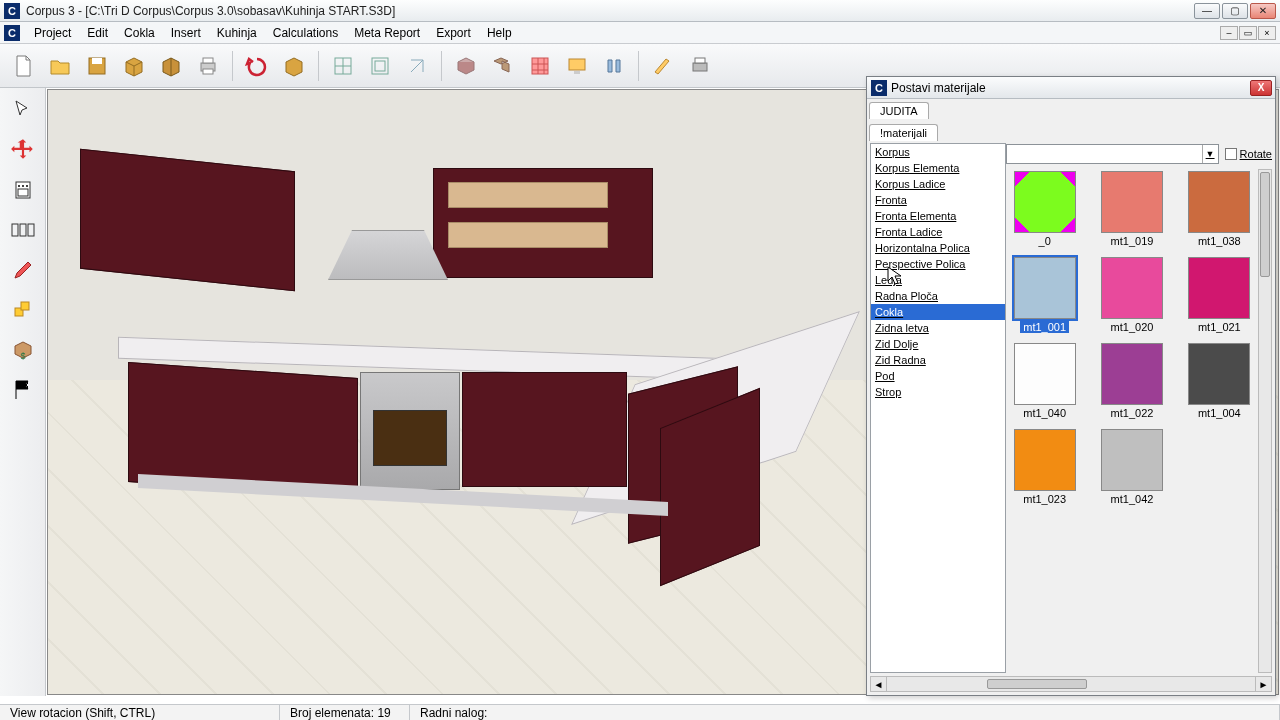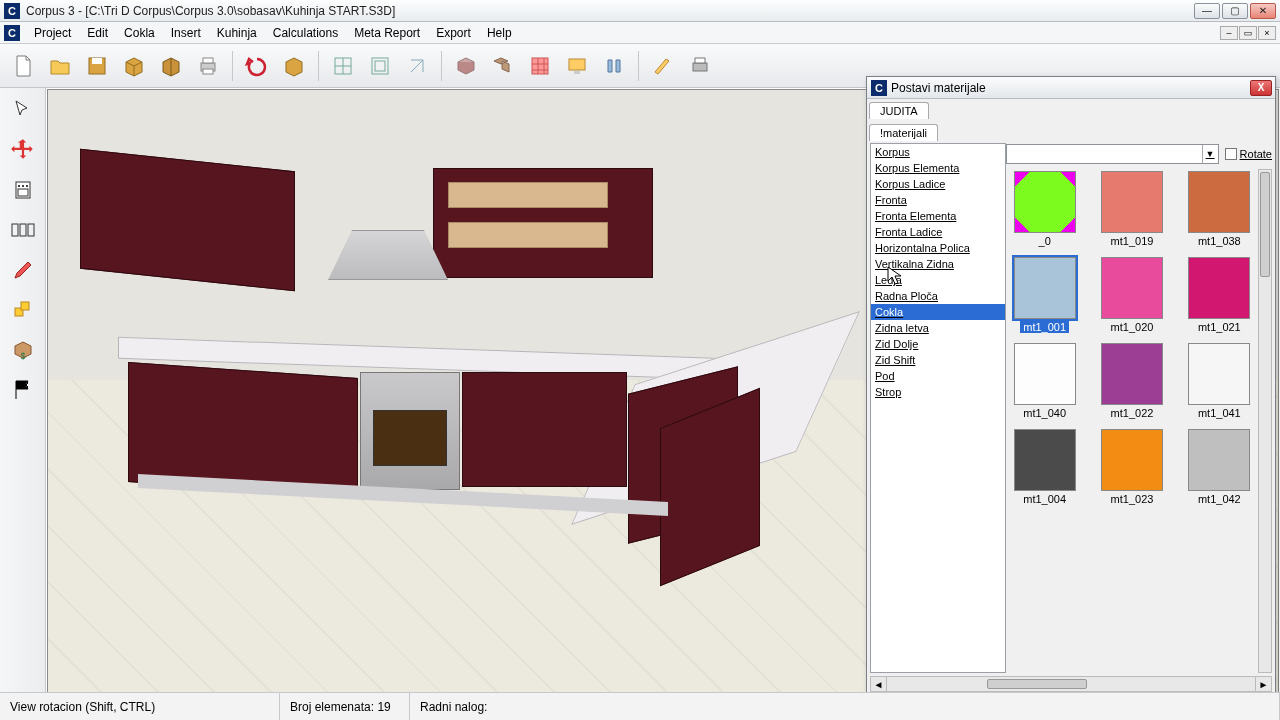--- a/index.html
+++ b/index.html
@@ -73,21 +73,21 @@
 .sw-box{width:62px;height:62px;border:1px solid #888;}
 .sw-box.sel{outline:2px solid #2a6bd4;}
 .sw-label{margin-top:2px;padding:0 3px;}
 .sw-label.sel{background:#2a6bd4;color:#fff;}
 .dlg-hbar{position:absolute;left:3px;right:3px;bottom:3px;height:16px;background:#e8e8e8;border:1px solid #bbb;display:flex;align-items:center;}
 .dlg-hbar .arrow{width:16px;height:100%;display:flex;align-items:center;justify-content:center;border-right:1px solid #bbb;font-size:10px;}
 .dlg-hbar .arrow:last-child{border-right:none;border-left:1px solid #bbb;margin-left:auto;}
 .dlg-hbar .hthumb{width:100px;height:10px;background:#cfcfcf;border:1px solid #999;margin-left:100px;border-radius:2px;}
 
 
-.statusbar{position:absolute;left:0;right:0;bottom:0;height:28px;background:#f3f3f3;border-top:1px solid #c5c8cc;display:flex;font-size:12px;}
+.statusbar{position:absolute;left:0;right:0;bottom:0;height:16px;background:#f3f3f3;border-top:1px solid #c5c8cc;display:flex;font-size:12px;}
 .statusbar .cell{border-right:1px solid #c5c8cc;padding:0 10px;height:100%;display:flex;align-items:center;}
 
 
 .fake-cursor{position:absolute;pointer-events:none;z-index:999;}
 </style>
 </head>
 <body>
 
 <div class="titlebar">
   <div class="app-icon">C</div>
@@ -328,27 +328,27 @@
   </div>
   <div class="dlg-body">
     <div class="cat-list" id="cat-list">
         <div class="cat-item">Korpus</div>
         <div class="cat-item">Korpus Elementa</div>
         <div class="cat-item">Korpus Ladice</div>
         <div class="cat-item">Fronta</div>
         <div class="cat-item">Fronta Elementa</div>
         <div class="cat-item">Fronta Ladice</div>
         <div class="cat-item">Horizontalna Polica</div>
-        <div class="cat-item">Vertikalna Zidna</div>
+        <div class="cat-item">Perspective Polica</div>
         <div class="cat-item">Ledja</div>
         <div class="cat-item">Radna Ploča</div>
         <div class="cat-item selected">Cokla</div>
         <div class="cat-item">Zidna letva</div>
         <div class="cat-item">Zid Dolje</div>
-        <div class="cat-item">Zid Shift</div>
+        <div class="cat-item">Zid Radna</div>
         <div class="cat-item">Pod</div>
         <div class="cat-item">Strop</div>
       </div>
     <div class="right-col">
       <div class="combo-row">
         <div class="combo">
             <div class="dd">▼</div>
           </div>
         <label class="chk">
             <span class="chk-box"></span>
@@ -384,24 +384,20 @@
               </div>
               <div class="swatch">
                 <div class="sw-box" style="background: rgb(253, 253, 253);"></div>
                 <div class="sw-label">mt1_040</div>
               </div>
               <div class="swatch">
                 <div class="sw-box" style="background: rgb(156, 62, 148);"></div>
                 <div class="sw-label">mt1_022</div>
               </div>
               <div class="swatch">
-                <div class="sw-box" style="background: rgb(246, 246, 246);"></div>
-                <div class="sw-label">mt1_041</div>
-              </div>
-              <div class="swatch">
                 <div class="sw-box" style="background: rgb(75, 75, 75);"></div>
                 <div class="sw-label">mt1_004</div>
               </div>
               <div class="swatch">
                 <div class="sw-box" style="background: rgb(242, 140, 18);"></div>
                 <div class="sw-label">mt1_023</div>
               </div>
               <div class="swatch">
                 <div class="sw-box" style="background: rgb(191, 191, 191);"></div>
                 <div class="sw-label">mt1_042</div>

